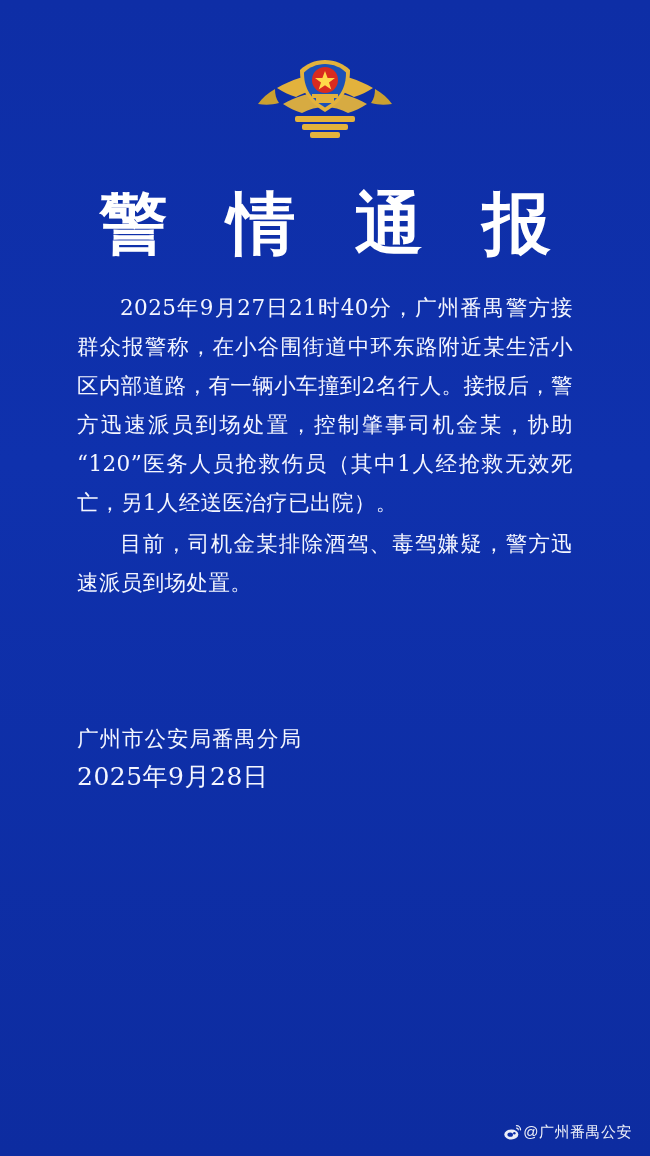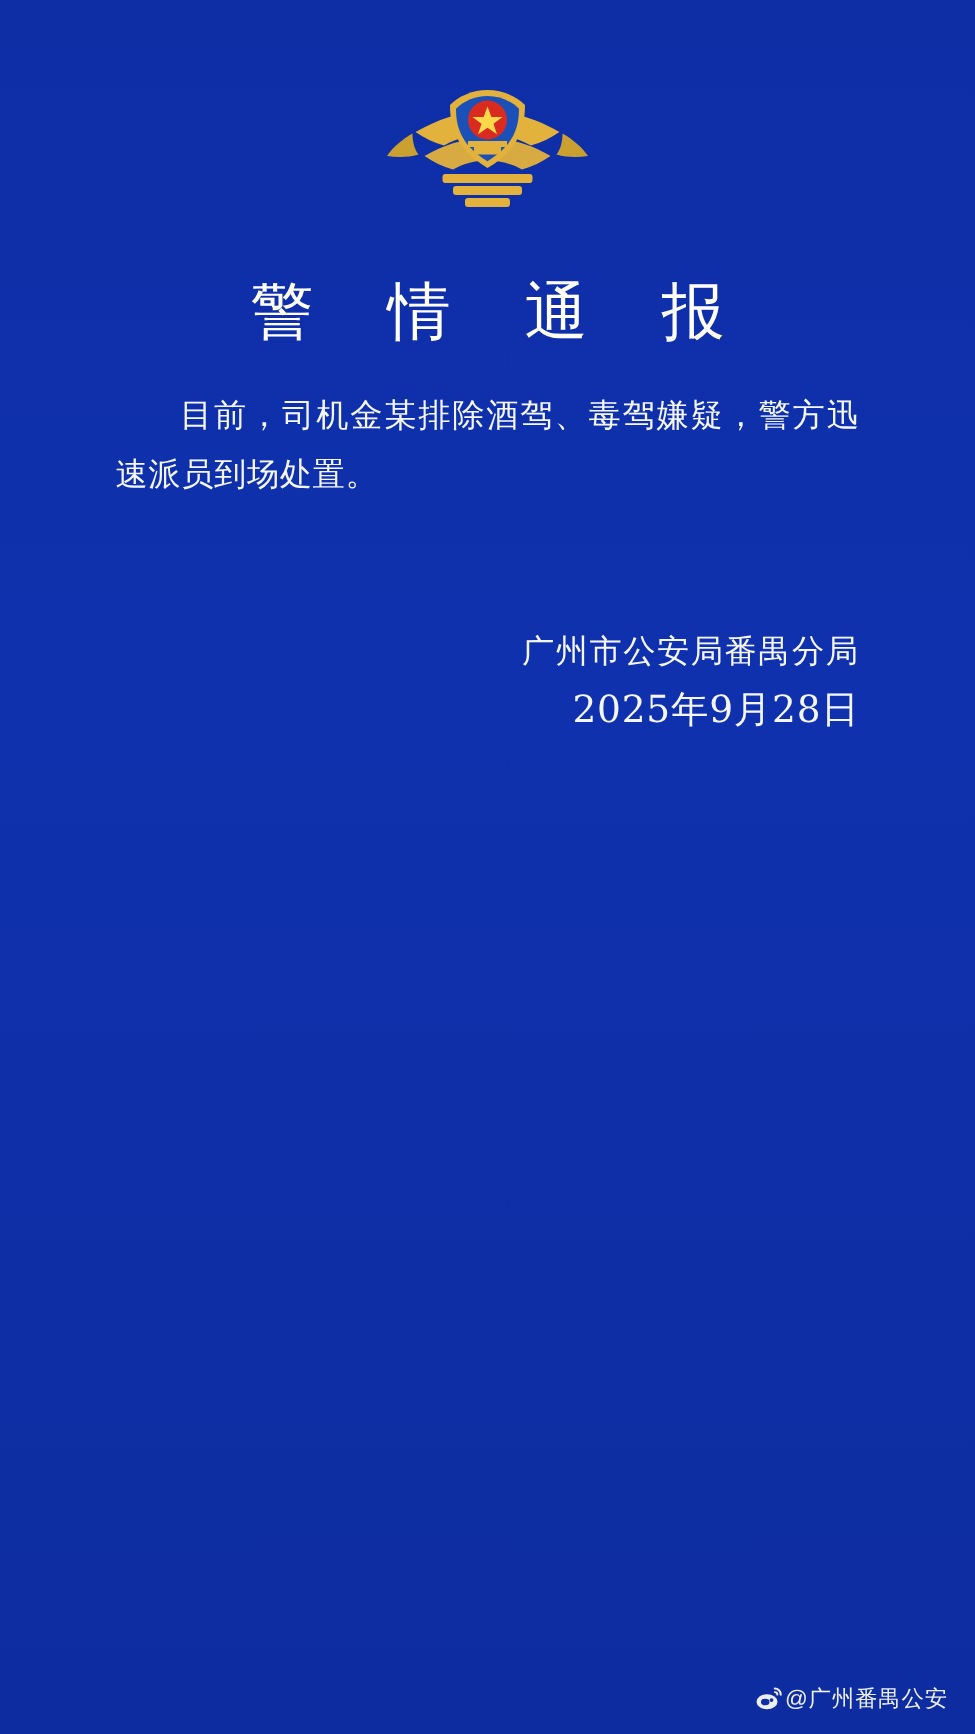--- a/index.html
+++ b/index.html
@@ -30,22 +30,22 @@
     margin-top: 52px;
     width: 140px;
     height: 112px;
     position: relative;
   }
   .emblem-svg { display: block; }
 
   
   .title {
     margin-top: 20px;
-    font-size: 42px;
-    font-weight: normal;
+    font-size: 68px;
+    font-weight: bold;
     letter-spacing: 18px;
     text-indent: 18px;
     color: #ffffff;
     font-family: "DejaVu Serif", "Liberation Serif", serif;
     text-align: center;
     line-height: 1.15;
   }
 
   
   .body-block {
@@ -59,23 +59,23 @@
     line-height: 39px;
     letter-spacing: 0.4px;
     text-indent: 2em;
     margin: 0 0 2px 0;
     color: #f4f6ff;
     font-family: "DejaVu Serif", "Liberation Serif", serif;
   }
 
   
   .signature {
-    margin-top: 78px;
+    margin-top: 116px;
     width: 496px;
-    text-align: right;
+    text-align: left;
   }
   .sign-org {
     font-size: 21.5px;
     line-height: 38px;
     letter-spacing: 1px;
     color: #f4f6ff;
   }
   .sign-date {
     font-size: 25px;
     line-height: 38px;
@@ -139,20 +139,21 @@
         <rect x="40" y="64" width="60" height="6" rx="2"></rect>
         <rect x="47" y="72" width="46" height="6" rx="2"></rect>
         <rect x="55" y="80" width="30" height="6" rx="2"></rect>
       </g>
     </svg>
   </div>
 
   <div class="title">警 情 通 报</div>
 
   <div class="body-block">
+    <p class="para">2025年9月27日21时40分，广州番禺警方接群众报警称，在小谷围街道中环东路附近某生活小区内部道路，有一辆小车撞到2名行人。接报后，警方迅速派员到场处置，控制肇事司机金某，协助“120”医务人员抢救伤员（其中1人经抢救无效死亡，另1人经送医治疗已出院）。</p>
     <p class="para">目前，司机金某排除酒驾、毒驾嫌疑，警方迅速派员到场处置。</p>
   </div>
 
   <div class="signature">
     <div class="sign-org">广州市公安局番禺分局</div>
     <div class="sign-date">2025年9月28日</div>
   </div>
 
   <div class="watermark">
     <svg class="weibo-icon" viewBox="0 0 24 24">

